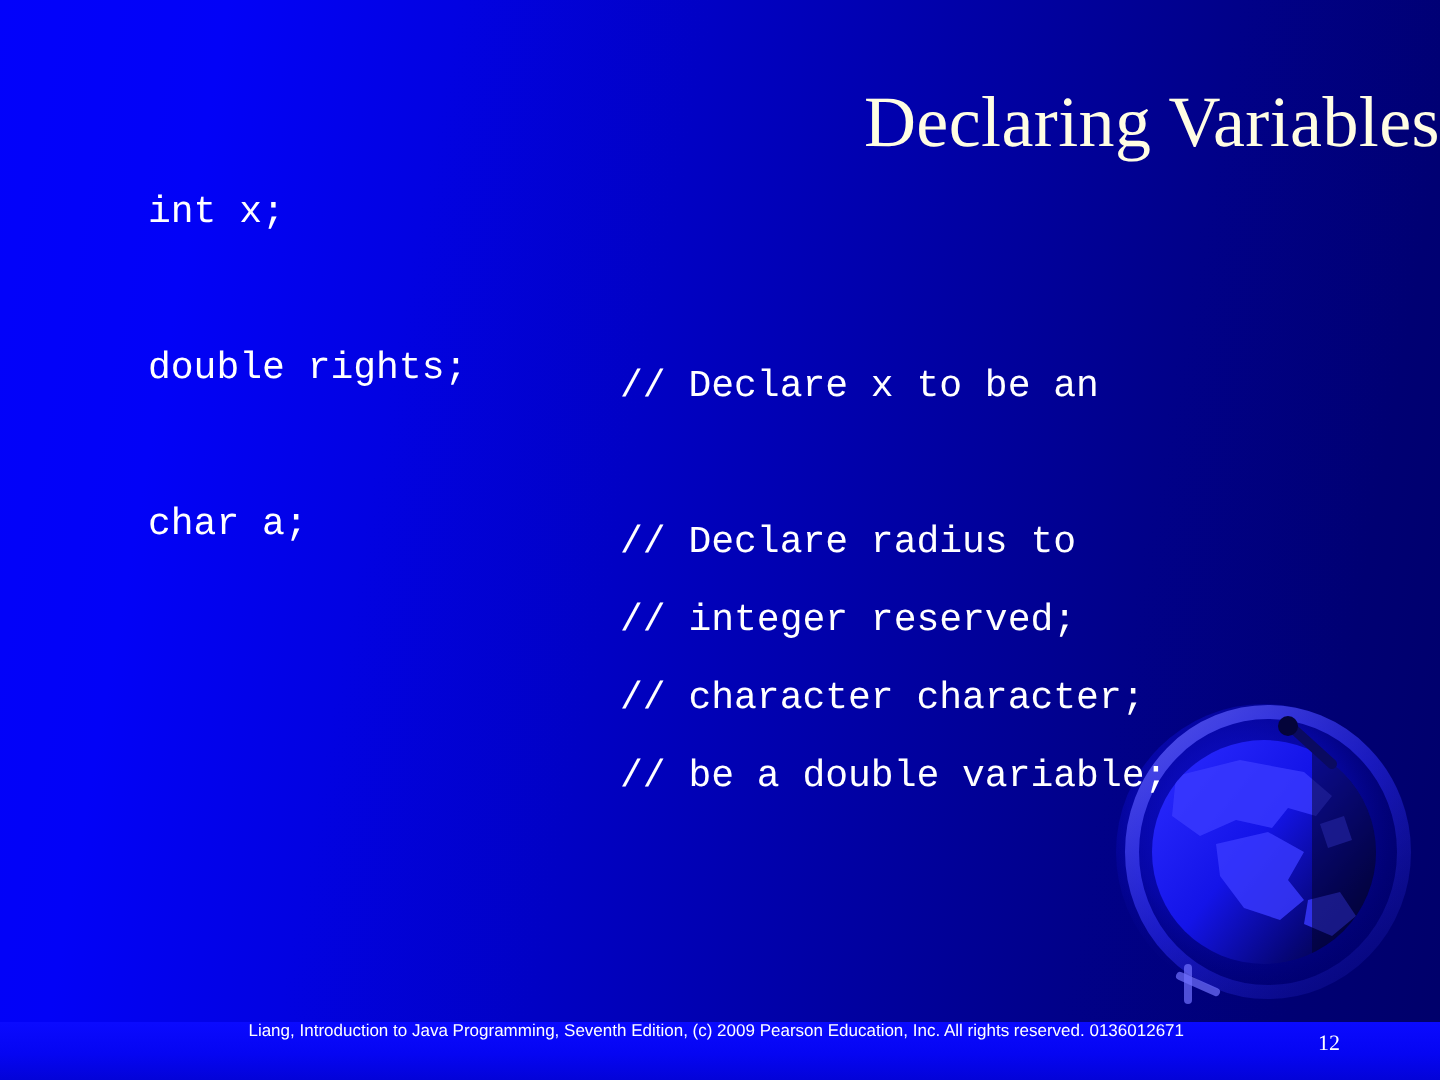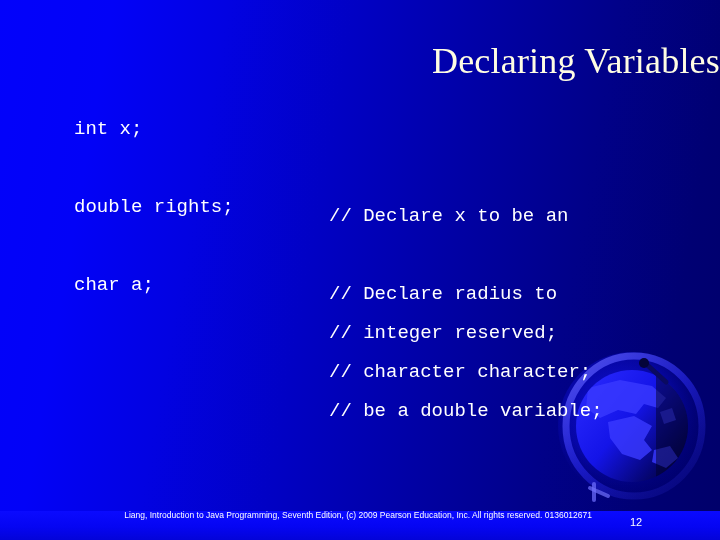--- a/index.html
+++ b/index.html
@@ -49,21 +49,21 @@
     line-height: 42px;
     color: #fffde3;
     letter-spacing: 0.2px;
     white-space: nowrap;
   }
 
   
   #code-body {
     position: absolute;
     left: 0;
-    top: 119px;
+    top: 96px;
     width: 712px;
     height: 240px;
   }
   .code-block {
     position: absolute;
     left: 0;
     width: 720px;
   }
   .decl {
     position: absolute;
@@ -77,21 +77,20 @@
   }
   .comments {
     position: absolute;
     left: 310px;
     top: 0;
     font-family: "Liberation Mono", "DejaVu Sans Mono", monospace;
     font-size: 19px;
     line-height: 39px;
     color: #ffffff;
     white-space: pre;
-    margin-left: 19px;
   }
   .comments .cline { display: block; }
 
   
   #footer-band {
     position: absolute;
     left: 0;
     top: 511px;
     width: 720px;
     height: 29px;
@@ -106,22 +105,22 @@
     font-family: "Liberation Sans", sans-serif;
     font-size: 8.5px;
     line-height: 12px;
     color: #ffffff;
   }
   #page-number {
     position: absolute;
     left: 630px;
     top: 515px;
     width: 40px;
-    text-align: left;
-    font-family: Liberation Sans, sans-serif;
+    text-align: right;
+    font-family: Liberation Serif, serif;
     font-size: 11px;
     line-height: 14px;
     color: #ffffff;
   }
 </style>
 </head>
 <body>
 
 <div id="slide">
 

